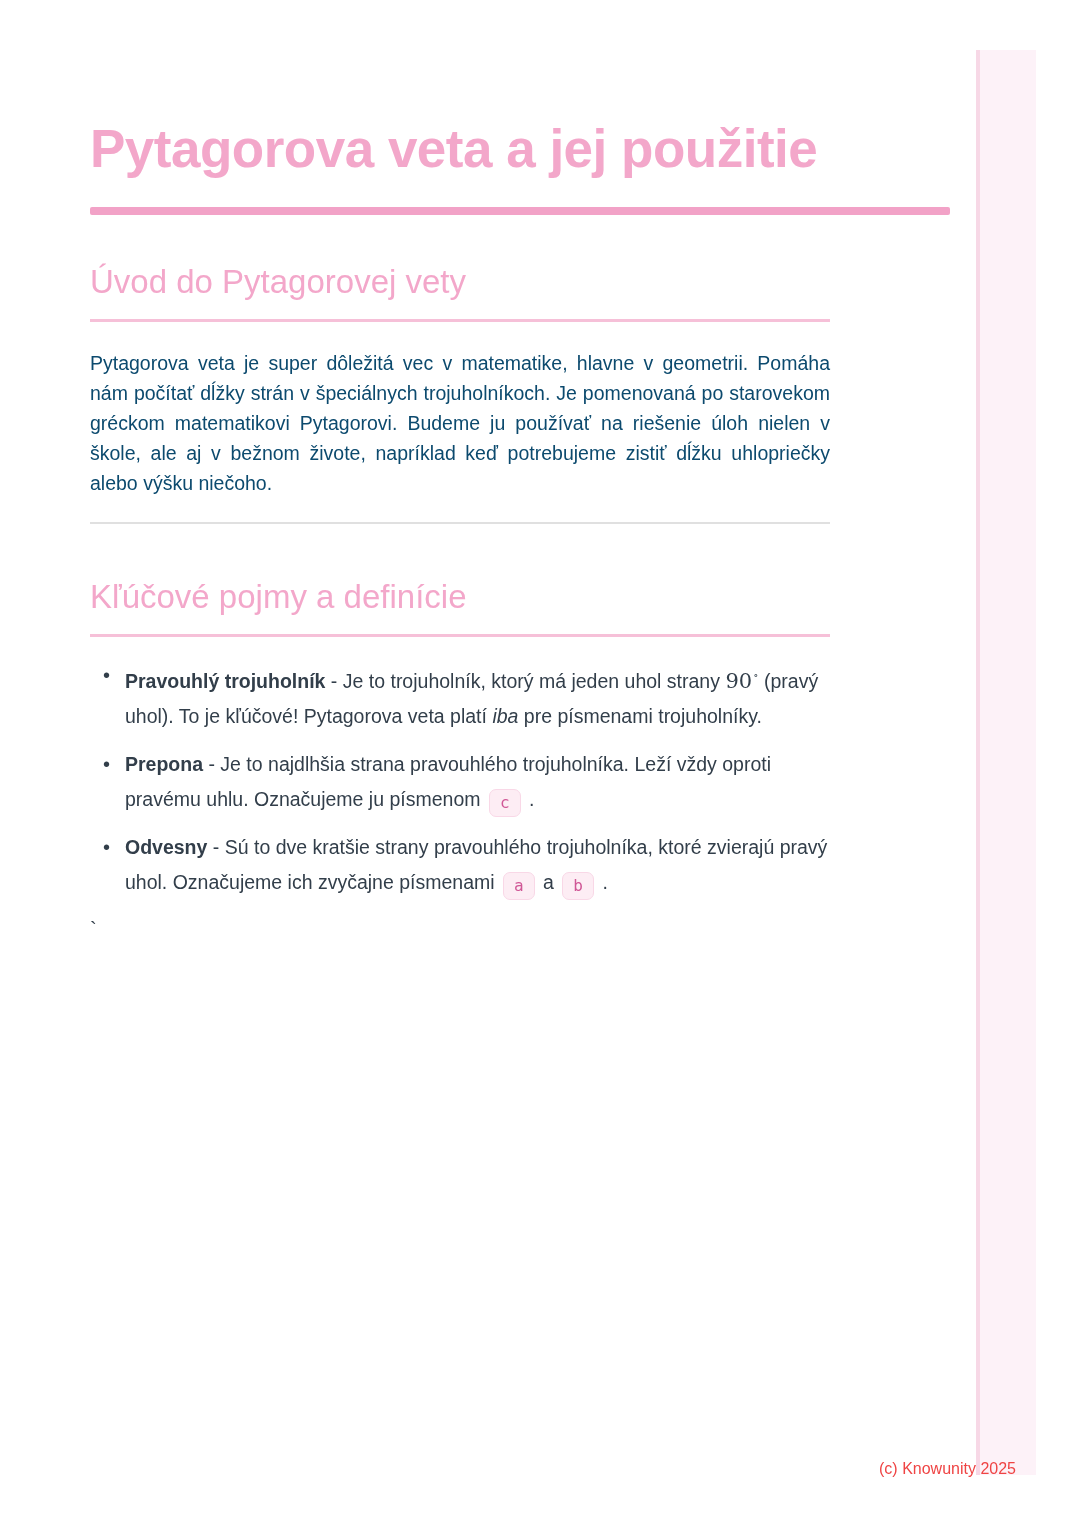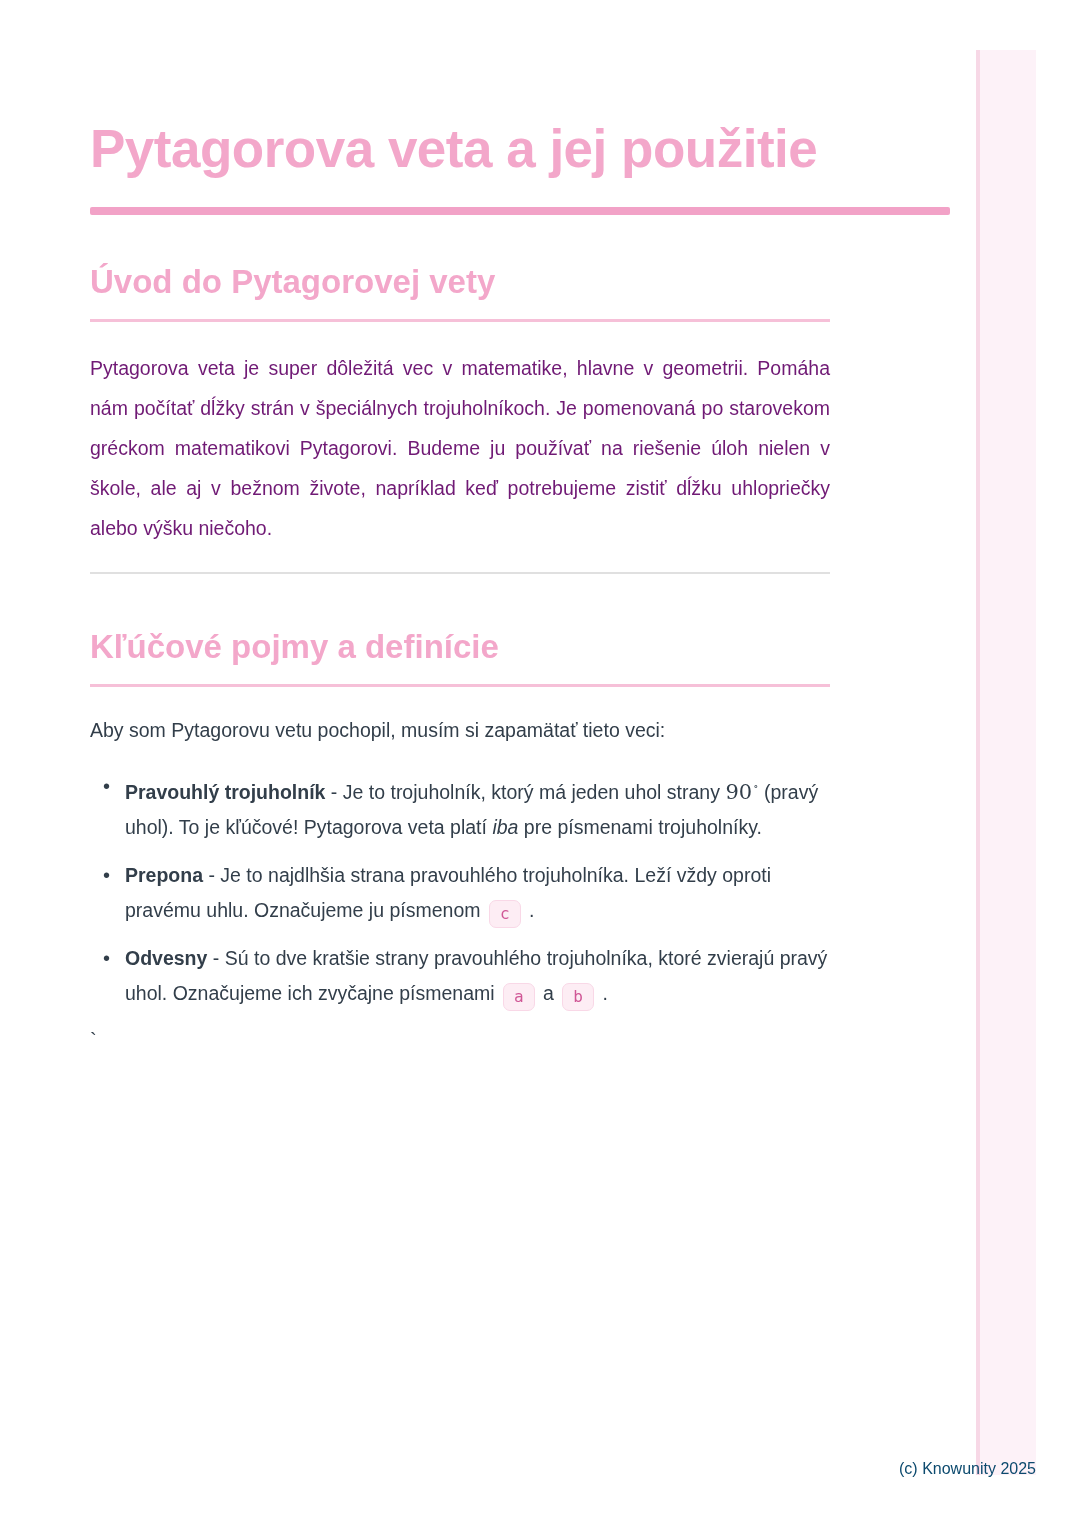--- a/index.html
+++ b/index.html
@@ -37,37 +37,37 @@
   }
   .title-rule {
     width: 860px; height: 8px;
     margin-top: 27px;
     background: #f2a2c7;
     border-radius: 2px;
   }
   .section-heading {
     font-size: 33px;
     line-height: 42px;
-    font-weight: 700;
+    font-weight: 400;
     color: #f3a7ca;
   }
   .h-intro { margin-top: 46px; }
   .h-terms { margin-top: 52px; }
   .heading-underline {
     width: 740px; height: 3px;
     margin-top: 16px;
     background: #f6c0d8;
   }
   .para {
     margin-top: 26px;
     font-size: 19.5px;
-    line-height: 40px;
+    line-height: 30px;
     text-align: justify;
     text-justify: inter-word;
-    color: #701a75;
+    color: #0c4a6e;
   }
   .divider {
     width: 740px; height: 2px;
     margin-top: 24px;
     background: #e0e0e0;
   }
   .intro-line {
     margin-top: 26px;
     font-size: 19.5px;
     line-height: 35px;
@@ -118,24 +118,24 @@
     margin: 0 3px;
     vertical-align: -2px;
   }
   .stray-mark {
     margin-top: 18px;
     font-size: 20px;
     color: #323e4a;
   }
   .footer {
     position: absolute;
-    right: 44px;
+    right: 64px;
     bottom: 50px;
     font-size: 16px;
-    color: #0c4a6e;
+    color: #ef4444;
     z-index: 2;
     text-align: right;
   }
 </style>
 </head>
 <body>
 
 <div class="stripe"></div>
 
 <div class="content">
@@ -146,21 +146,20 @@
   <div class="section-heading h-intro">Úvod do Pytagorovej vety</div>
   <div class="heading-underline"></div>
 
   <div class="para">Pytagorova veta je super dôležitá vec v matematike, hlavne v geometrii. Pomáha nám počítať dĺžky strán v špeciálnych trojuholníkoch. Je pomenovaná po starovekom gréckom matematikovi Pytagorovi. Budeme ju používať na riešenie úloh nielen v škole, ale aj v bežnom živote, napríklad keď potrebujeme zistiť dĺžku uhlopriečky alebo výšku niečoho.</div>
 
   <div class="divider"></div>
 
   <div class="section-heading h-terms">Kľúčové pojmy a definície</div>
   <div class="heading-underline"></div>
 
-  <div class="intro-line">Aby som Pytagorovu vetu pochopil, musím si zapamätať tieto veci:</div>
 
   <ul class="term-list">
     <li>
       <span class="lead">Pravouhlý trojuholník</span><span> - Je to trojuholník, ktorý má jeden uhol strany </span><span class="math"><span>90</span><sup>∘</sup></span><span> (pravý uhol). To je kľúčové! Pytagorova veta platí </span><span class="em">iba</span><span> pre písmenami trojuholníky.</span>
     </li>
     <li>
       <span class="lead">Prepona</span><span> - Je to najdlhšia strana pravouhlého trojuholníka. Leží vždy oproti pravému uhlu. Označujeme ju písmenom </span><span class="code-badge">c</span><span> .</span>
     </li>
     <li>
       <span class="lead">Odvesny</span><span> - Sú to dve kratšie strany pravouhlého trojuholníka, ktoré zvierajú pravý uhol. Označujeme ich zvyčajne písmenami </span><span class="code-badge">a</span><span> a </span><span class="code-badge">b</span><span> .</span>

